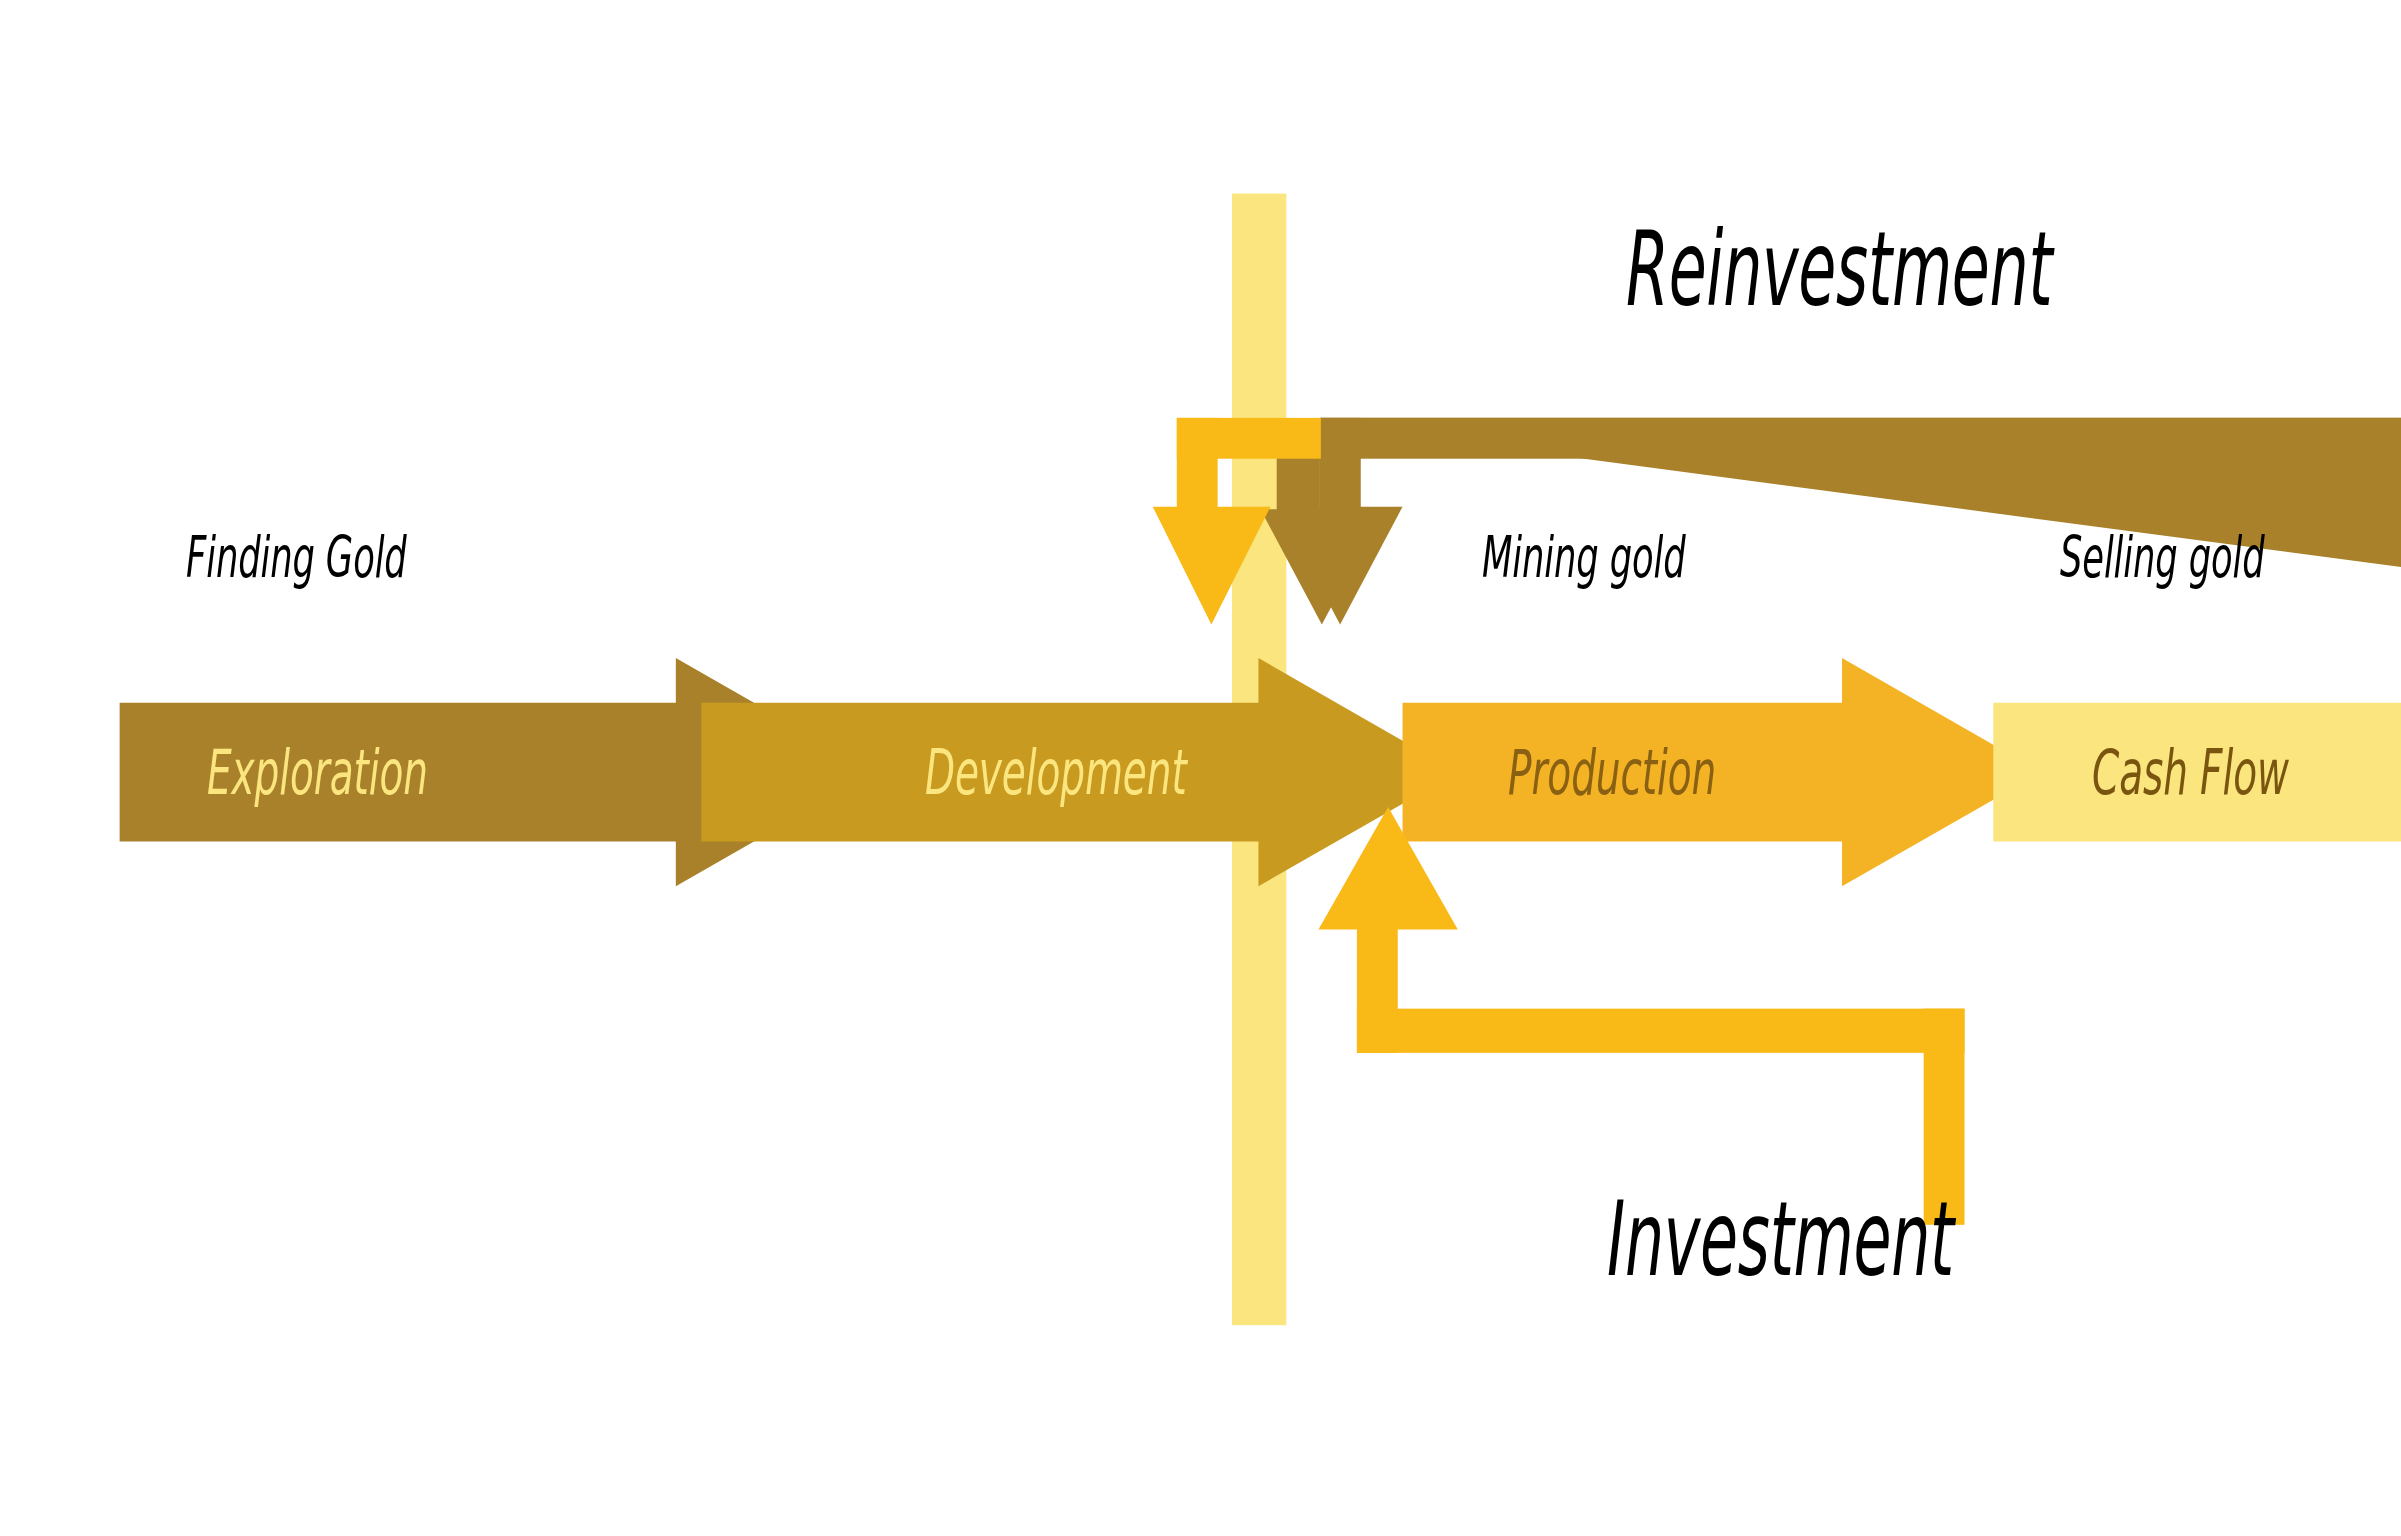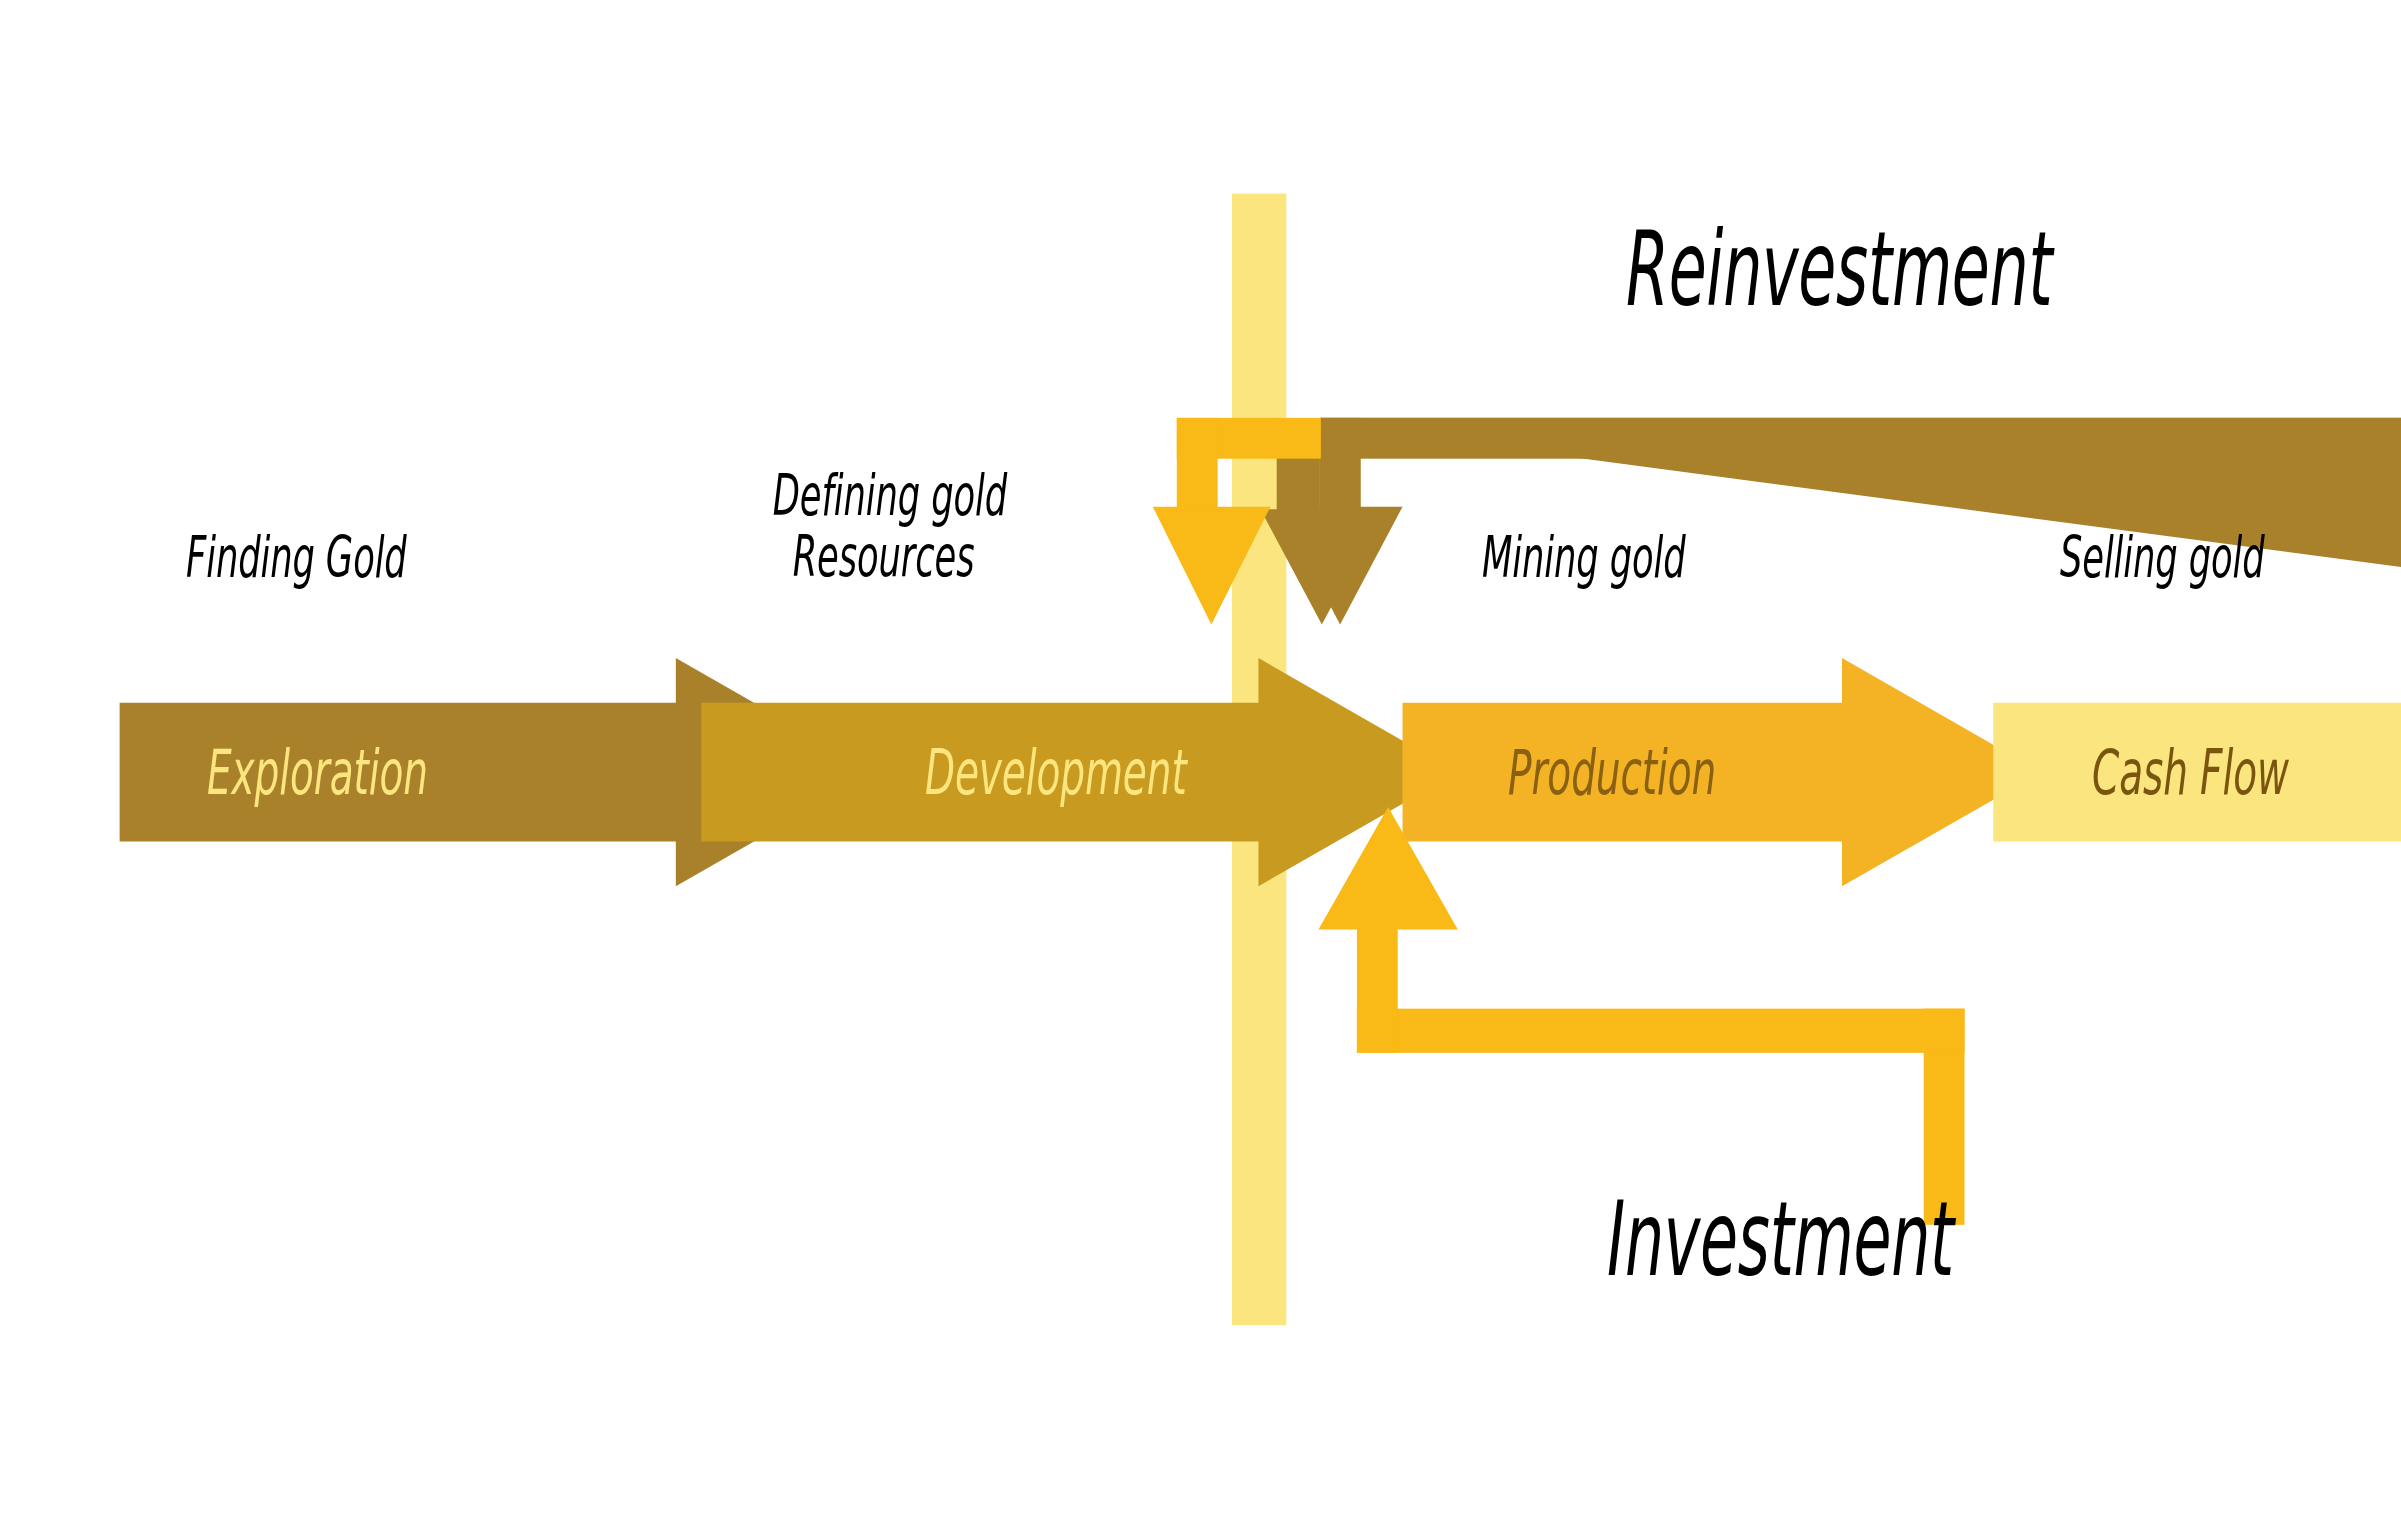--- a/index.html
+++ b/index.html
@@ -104,24 +104,20 @@
       <rect x="4005" y="2100" width="85" height="450" fill="#F9B916"></rect>
       <rect x="2825" y="2100" width="1265" height="92" fill="#F9B916"></rect>
       <rect x="2825" y="1930" width="85" height="262" fill="#F9B916"></rect>
       <polygon points="2745,1935 3035,1935 2890,1680" fill="#F9B916"></polygon>
     </g>
 
   </svg>
 
   <div class="lbl phase-top-label" style="left: 186px; top: 527px;">Finding Gold</div>
 
-  <div style="position:absolute; left:701px; top:495px; width:365px; text-align:center;">
-    <div class="lbl phase-top-label" style="position: relative; left: 0px; top: -30.5px; display: inline-block; transform: scaleX(0.62); transform-origin: center center;">Defining gold</div>
-    <div class="lbl phase-top-label" style="position: relative; left: 0px; top: -30.5px; display: inline-block; transform: scaleX(0.62); transform-origin: center center;">Resources</div>
-  </div>
 
   <div class="lbl phase-top-label" style="left: 1482px; top: 527px;">Mining gold</div>
 
   <div class="lbl phase-top-label" style="left: 2060px; top: 527px;">Selling gold</div>
 
   <div class="big" style="left: 1626px; top: 209px; font-size: 103px;">Reinvestment</div>
 
   <div class="big" style="left: 1607px; top: 1179px; font-size: 103px;">Investment</div>
 
   <div class="stage-label" style="left: 207px; top: 736px; font-size: 63px; color: rgb(251, 229, 126);">Exploration</div>

